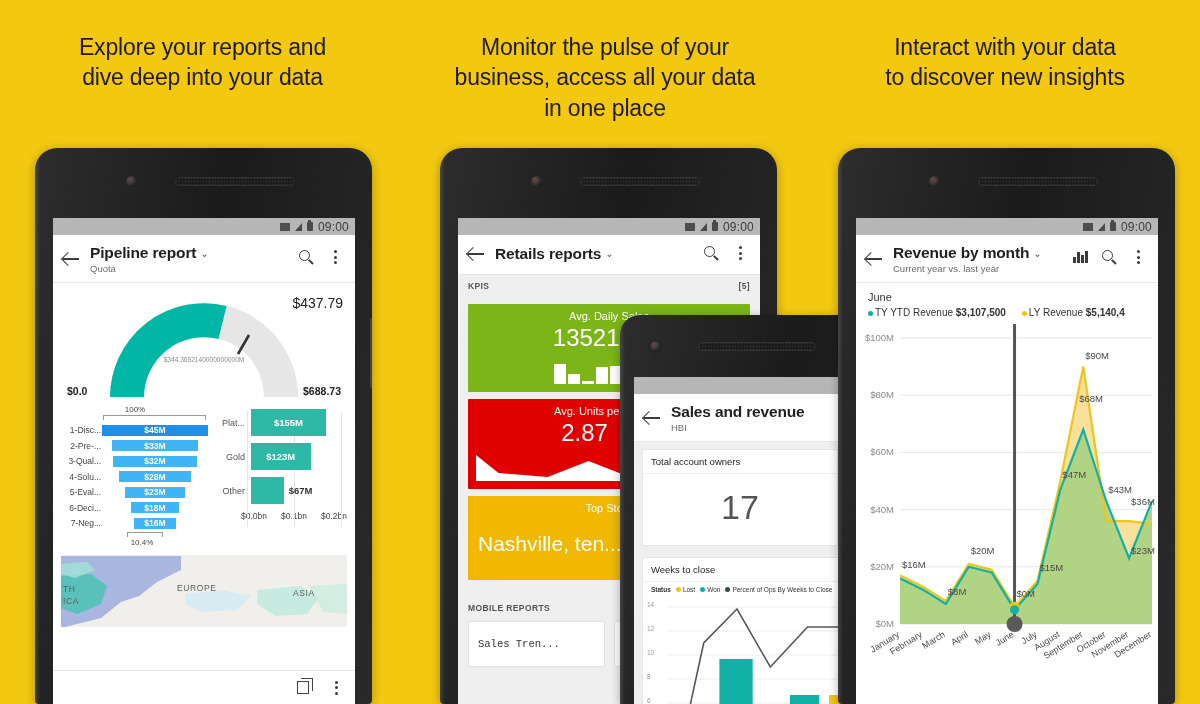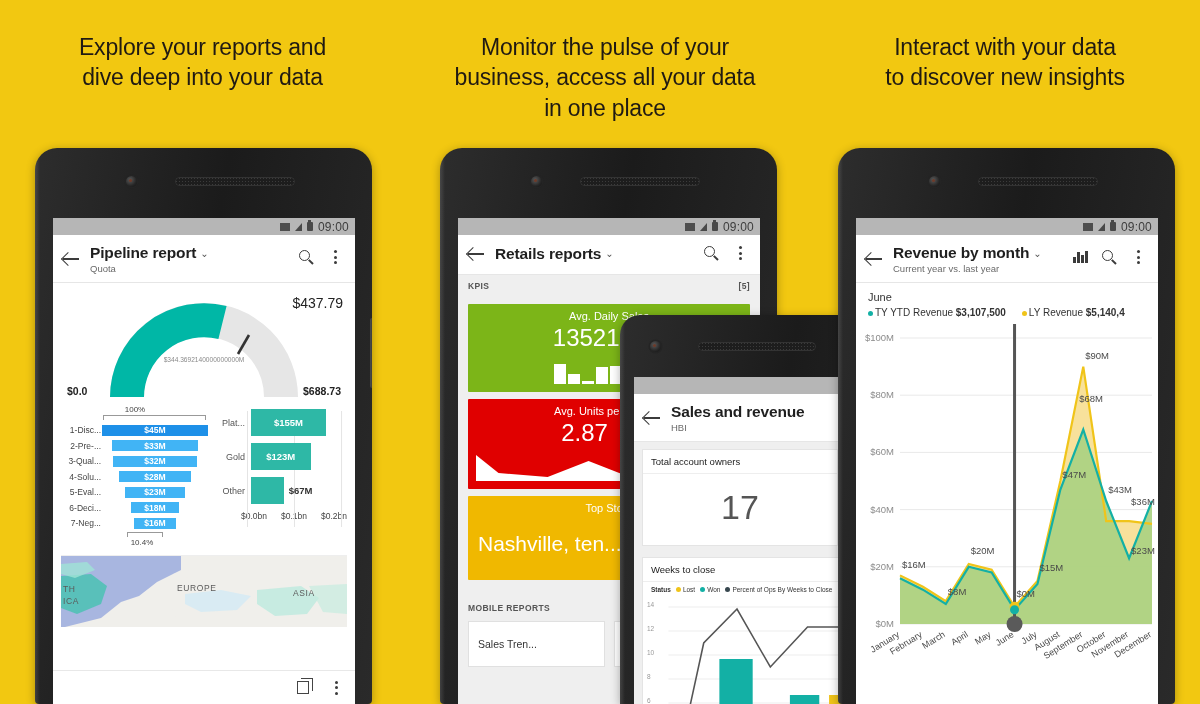--- a/index.html
+++ b/index.html
@@ -140,21 +140,21 @@
   .kpi-card{margin:7px 10px;border-radius:1px;padding:6px 8px 8px;color:#fff;position:relative;}
   .kpi-t{font-size:11px;text-align:center;white-space:nowrap;overflow:hidden;}
   .kpi-vrow{display:flex;align-items:baseline;justify-content:center;gap:16px;margin-top:2px;}
   .kpi-v{font-size:24px;}
   .kpi-d{font-size:11px;}
   .spark{display:flex;align-items:flex-end;gap:2px;height:24px;margin-top:8px;justify-content:center;}
   .spark b{display:block;width:12px;background:#fff;}
   .tile-row{display:flex;gap:9px;padding:0 10px;}
   .tile{background:#fff;border:1px solid #e0e0e0;height:46px;flex:1;
         display:flex;align-items:center;padding-left:9px;font-size:10.5px;color:#333;
-        white-space:nowrap;overflow:hidden;}
+        white-space:nowrap;overflow:hidden;font-family:Liberation Mono, monospace;}
 
   
   .p3-card{background:#fff;border:1px solid #e4e4e4;margin:7px 8px;}
   .p3-card-h{font-size:9.5px;color:#222;padding:6px 8px;border-bottom:1px solid #eee;}
   .p3-big{font-size:34px;color:#555;text-align:center;padding:14px 0 18px;font-weight:300;}
   .p3-legend{display:flex;align-items:center;gap:5px;font-size:6.5px;color:#333;
              padding:4px 8px 2px;flex-wrap:nowrap;white-space:nowrap;}
   .dot{width:5px;height:5px;border-radius:50%;display:inline-block;margin-right:2px;}
 
   

